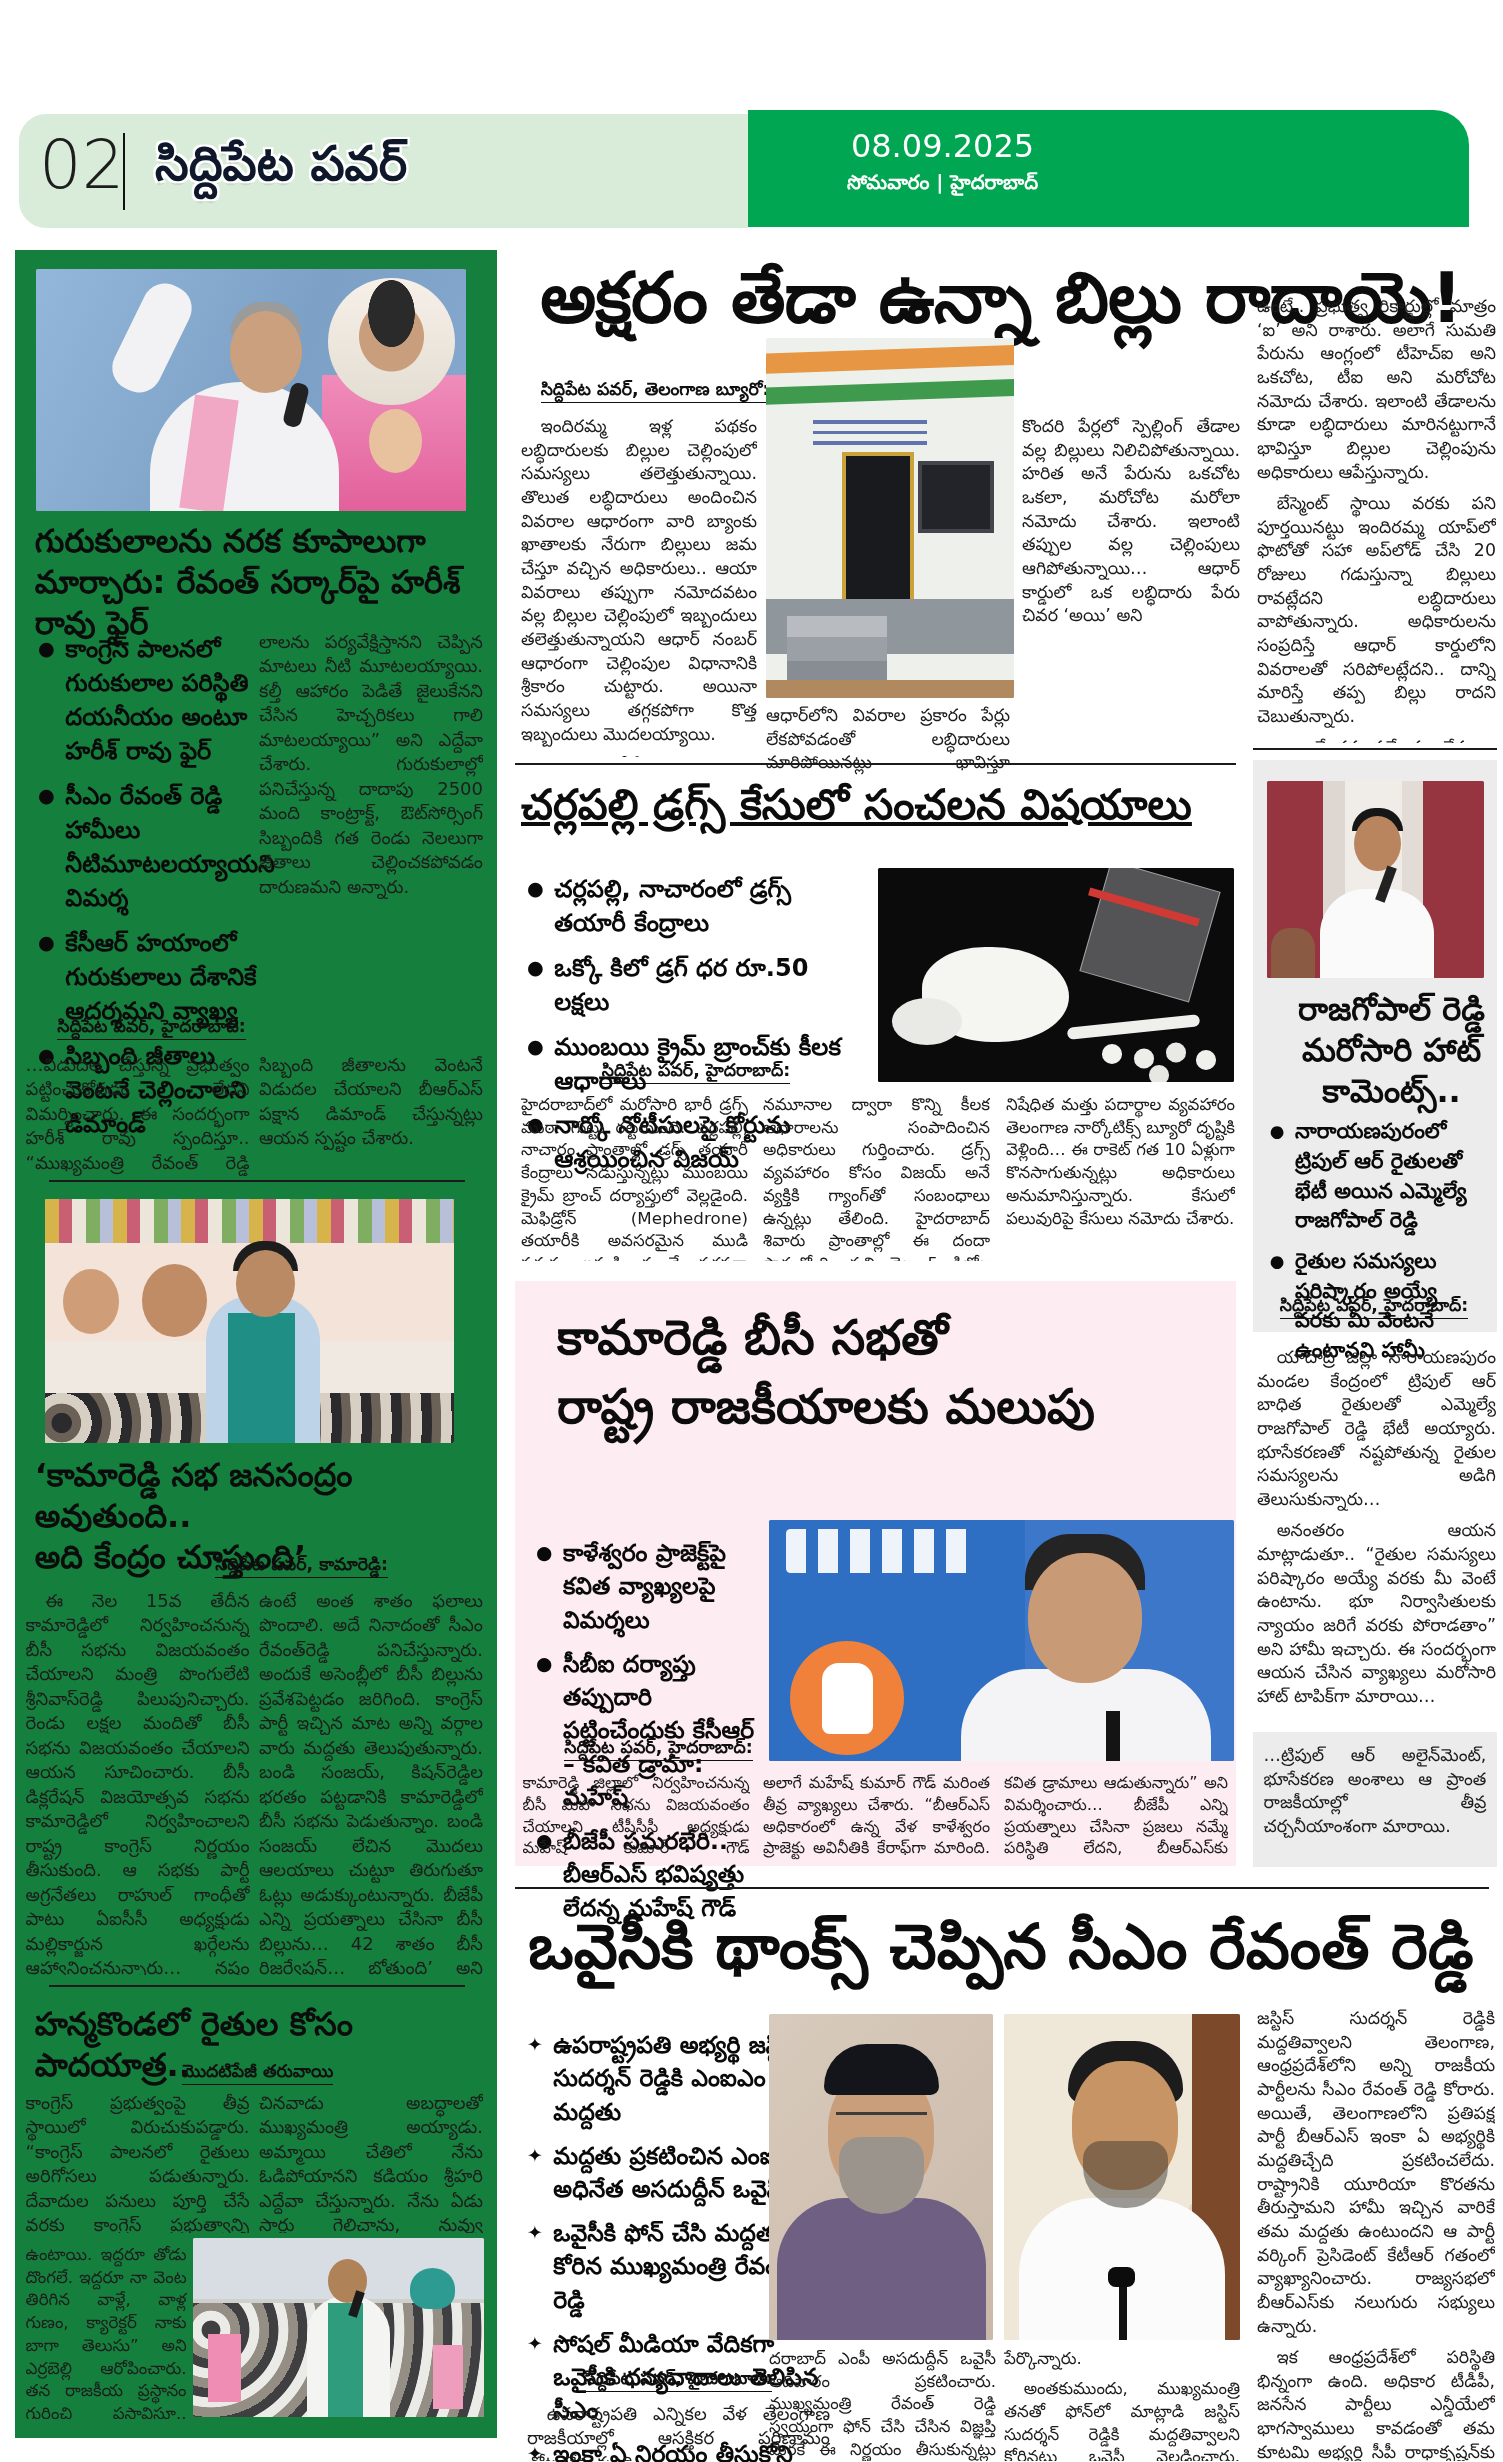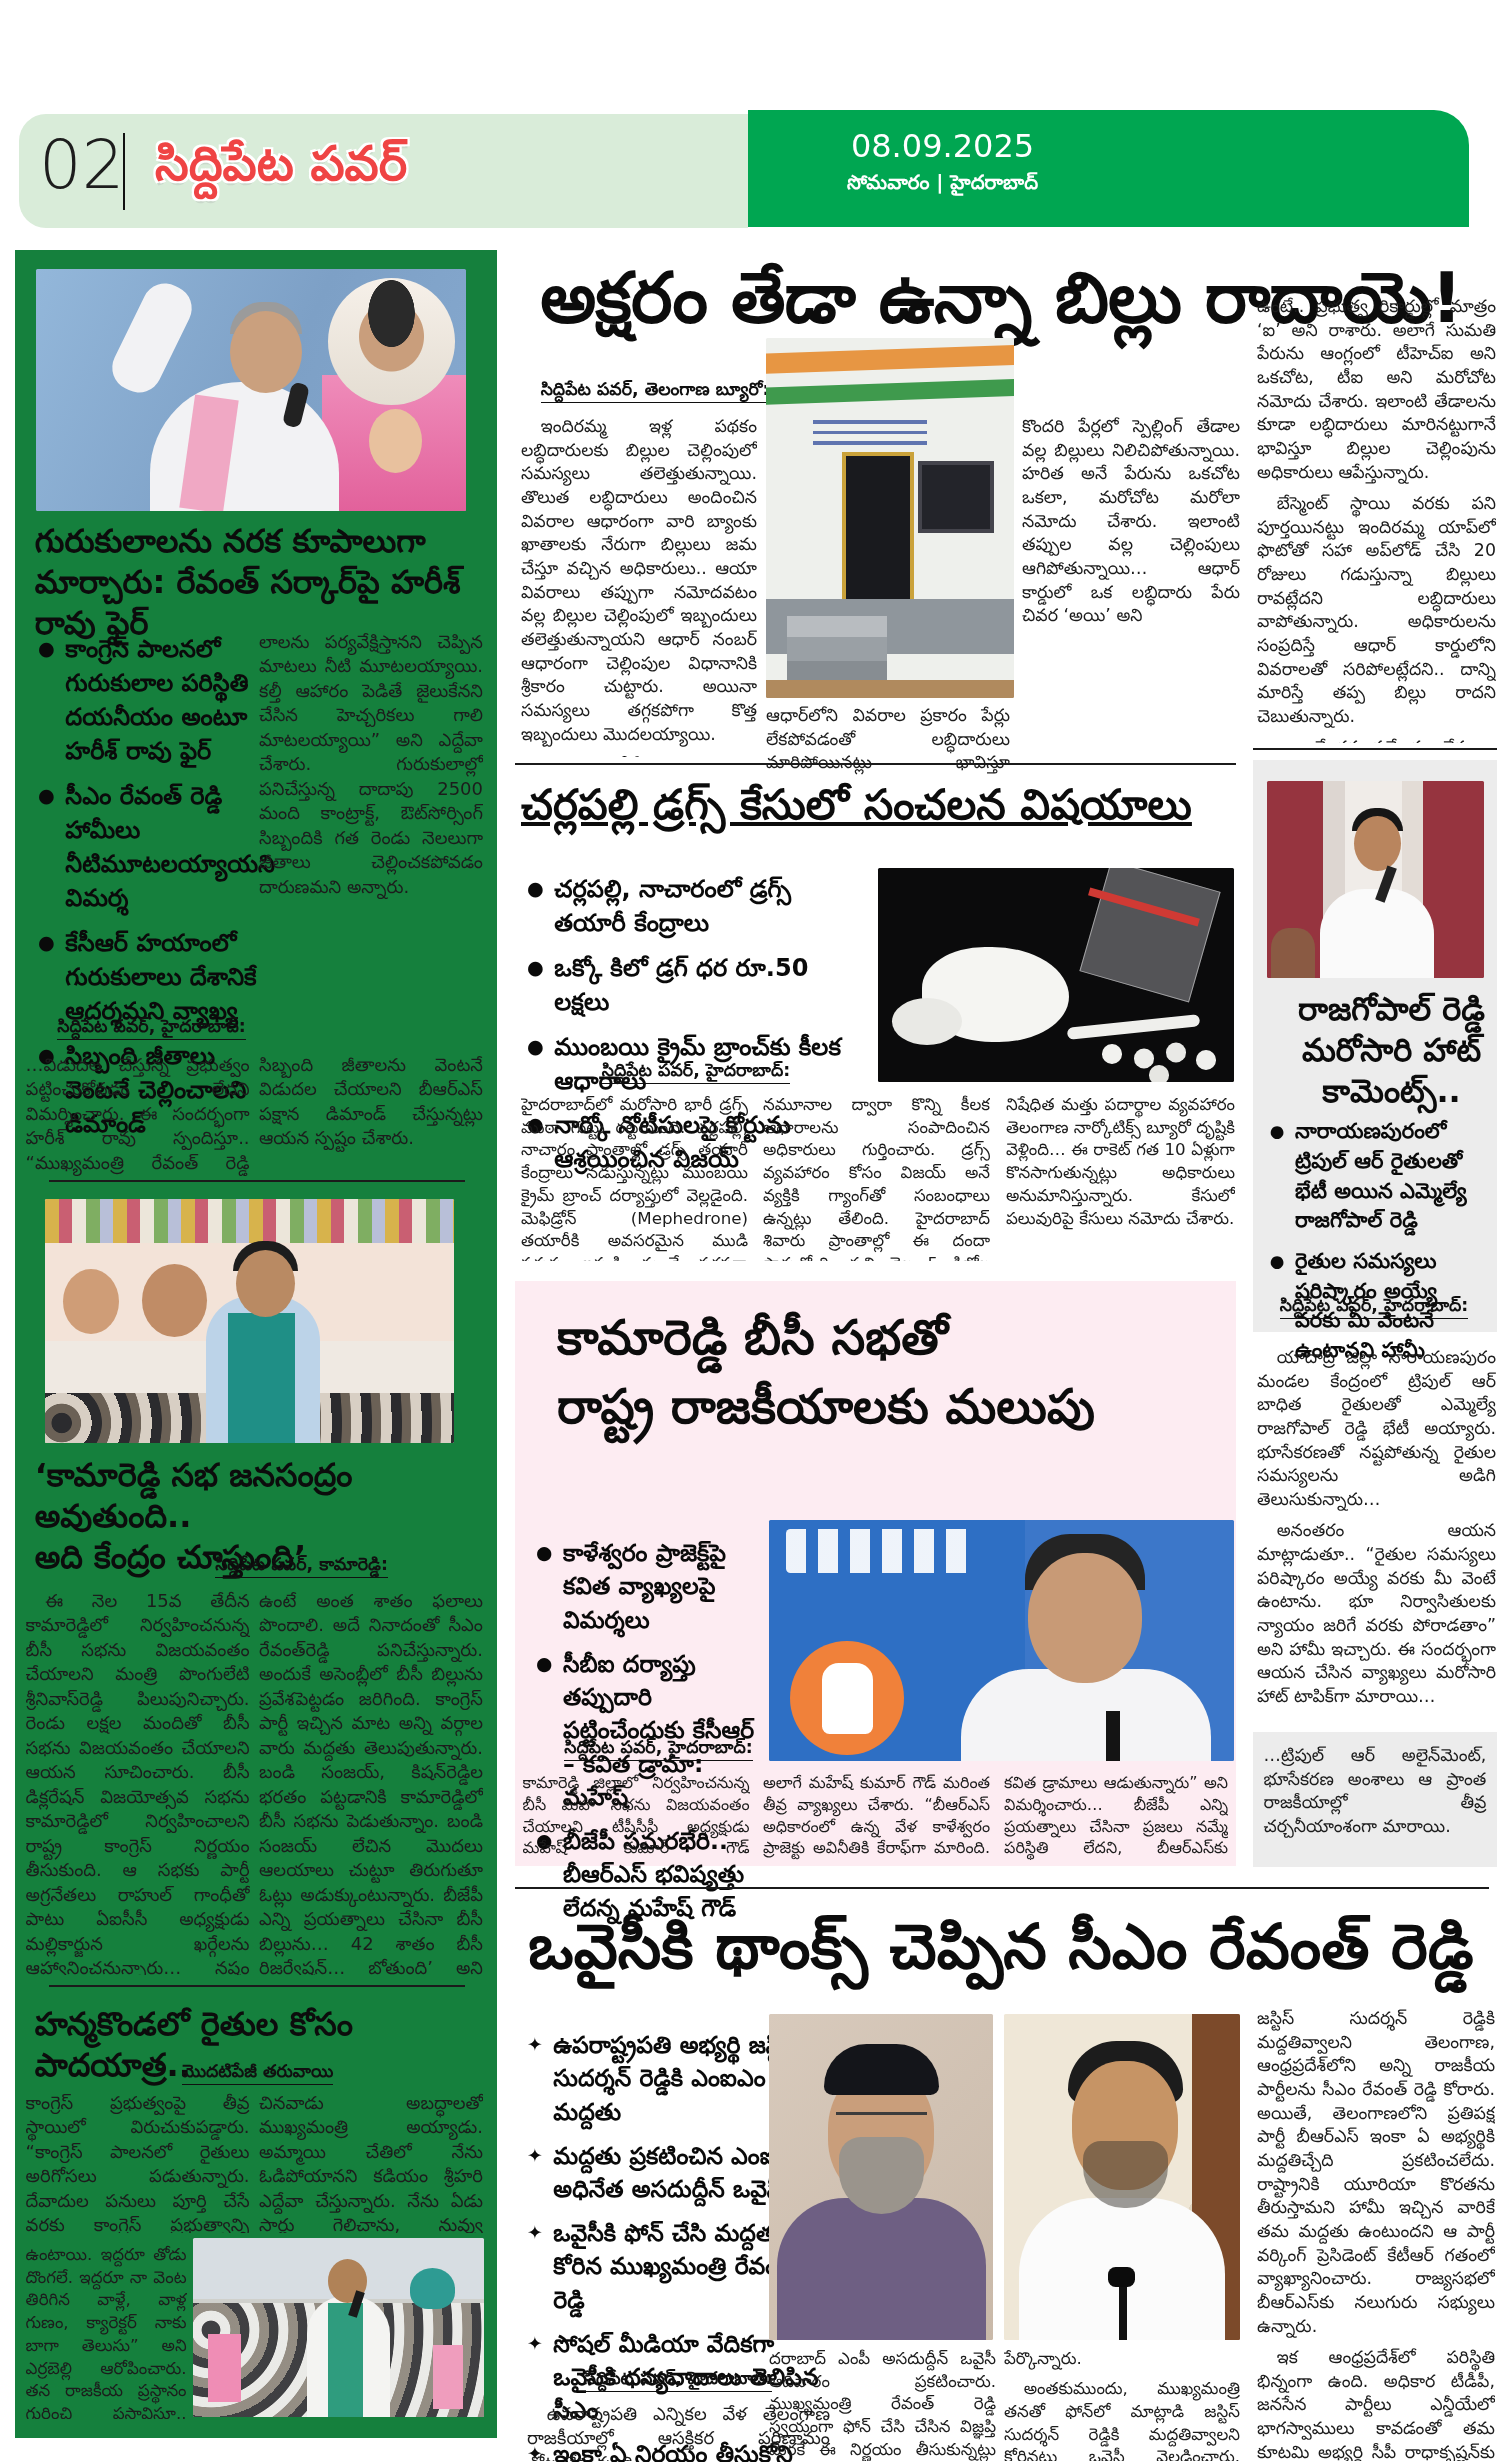--- a/index.html
+++ b/index.html
@@ -24,21 +24,21 @@
   .bul { display:flex; gap:10.6px; font-weight:700; color:#0a0a0a; line-height:1.42; margin-bottom:10.6px; }
   .bul .dot { flex:0 0 auto; font-size:0.8em; padding-top:3px; }
   .bul-lg { font-size:24px; }
   .bul-md { font-size:23.5px; }
   .bul-sm { font-size:21px; }
   .dvd { position:absolute; background:#1b1b1b; height:2.3px; }
   .panel-peach { background:#15803d; }
   .panel-pink  { background:#fdecf2; }
   .panel-gray  { background:#ececec; }
   .hdr-date { color:#fff; text-align:center; }
-  .masthead { color:#ef4444; font-weight:800; font-size:48px;
+  .masthead { color:#0f172a; font-weight:800; font-size:48px;
               text-shadow:-2.3px -2.3px 0 #fff,2.3px -2.3px 0 #fff,-2.3px 2.3px 0 #fff,2.3px 2.3px 0 #fff,0 3.8px 0 #c9d8ca; }
   .pgnum { font-size:67px; font-weight:300; color:#1d1d1d; }
 </style>
 </head>
 <body>
 
 <div id="page">
 
   <div class="abs panel" style="left:19px;top:114px;width:729px;height:114px;background:#d9ecd9;border-radius:27px 0 0 27px;"></div>
   <div class="abs" style="left:748px;top:110px;width:721px;height:117px;background:#00a651;border-radius:0 35px 0 0;"></div>

